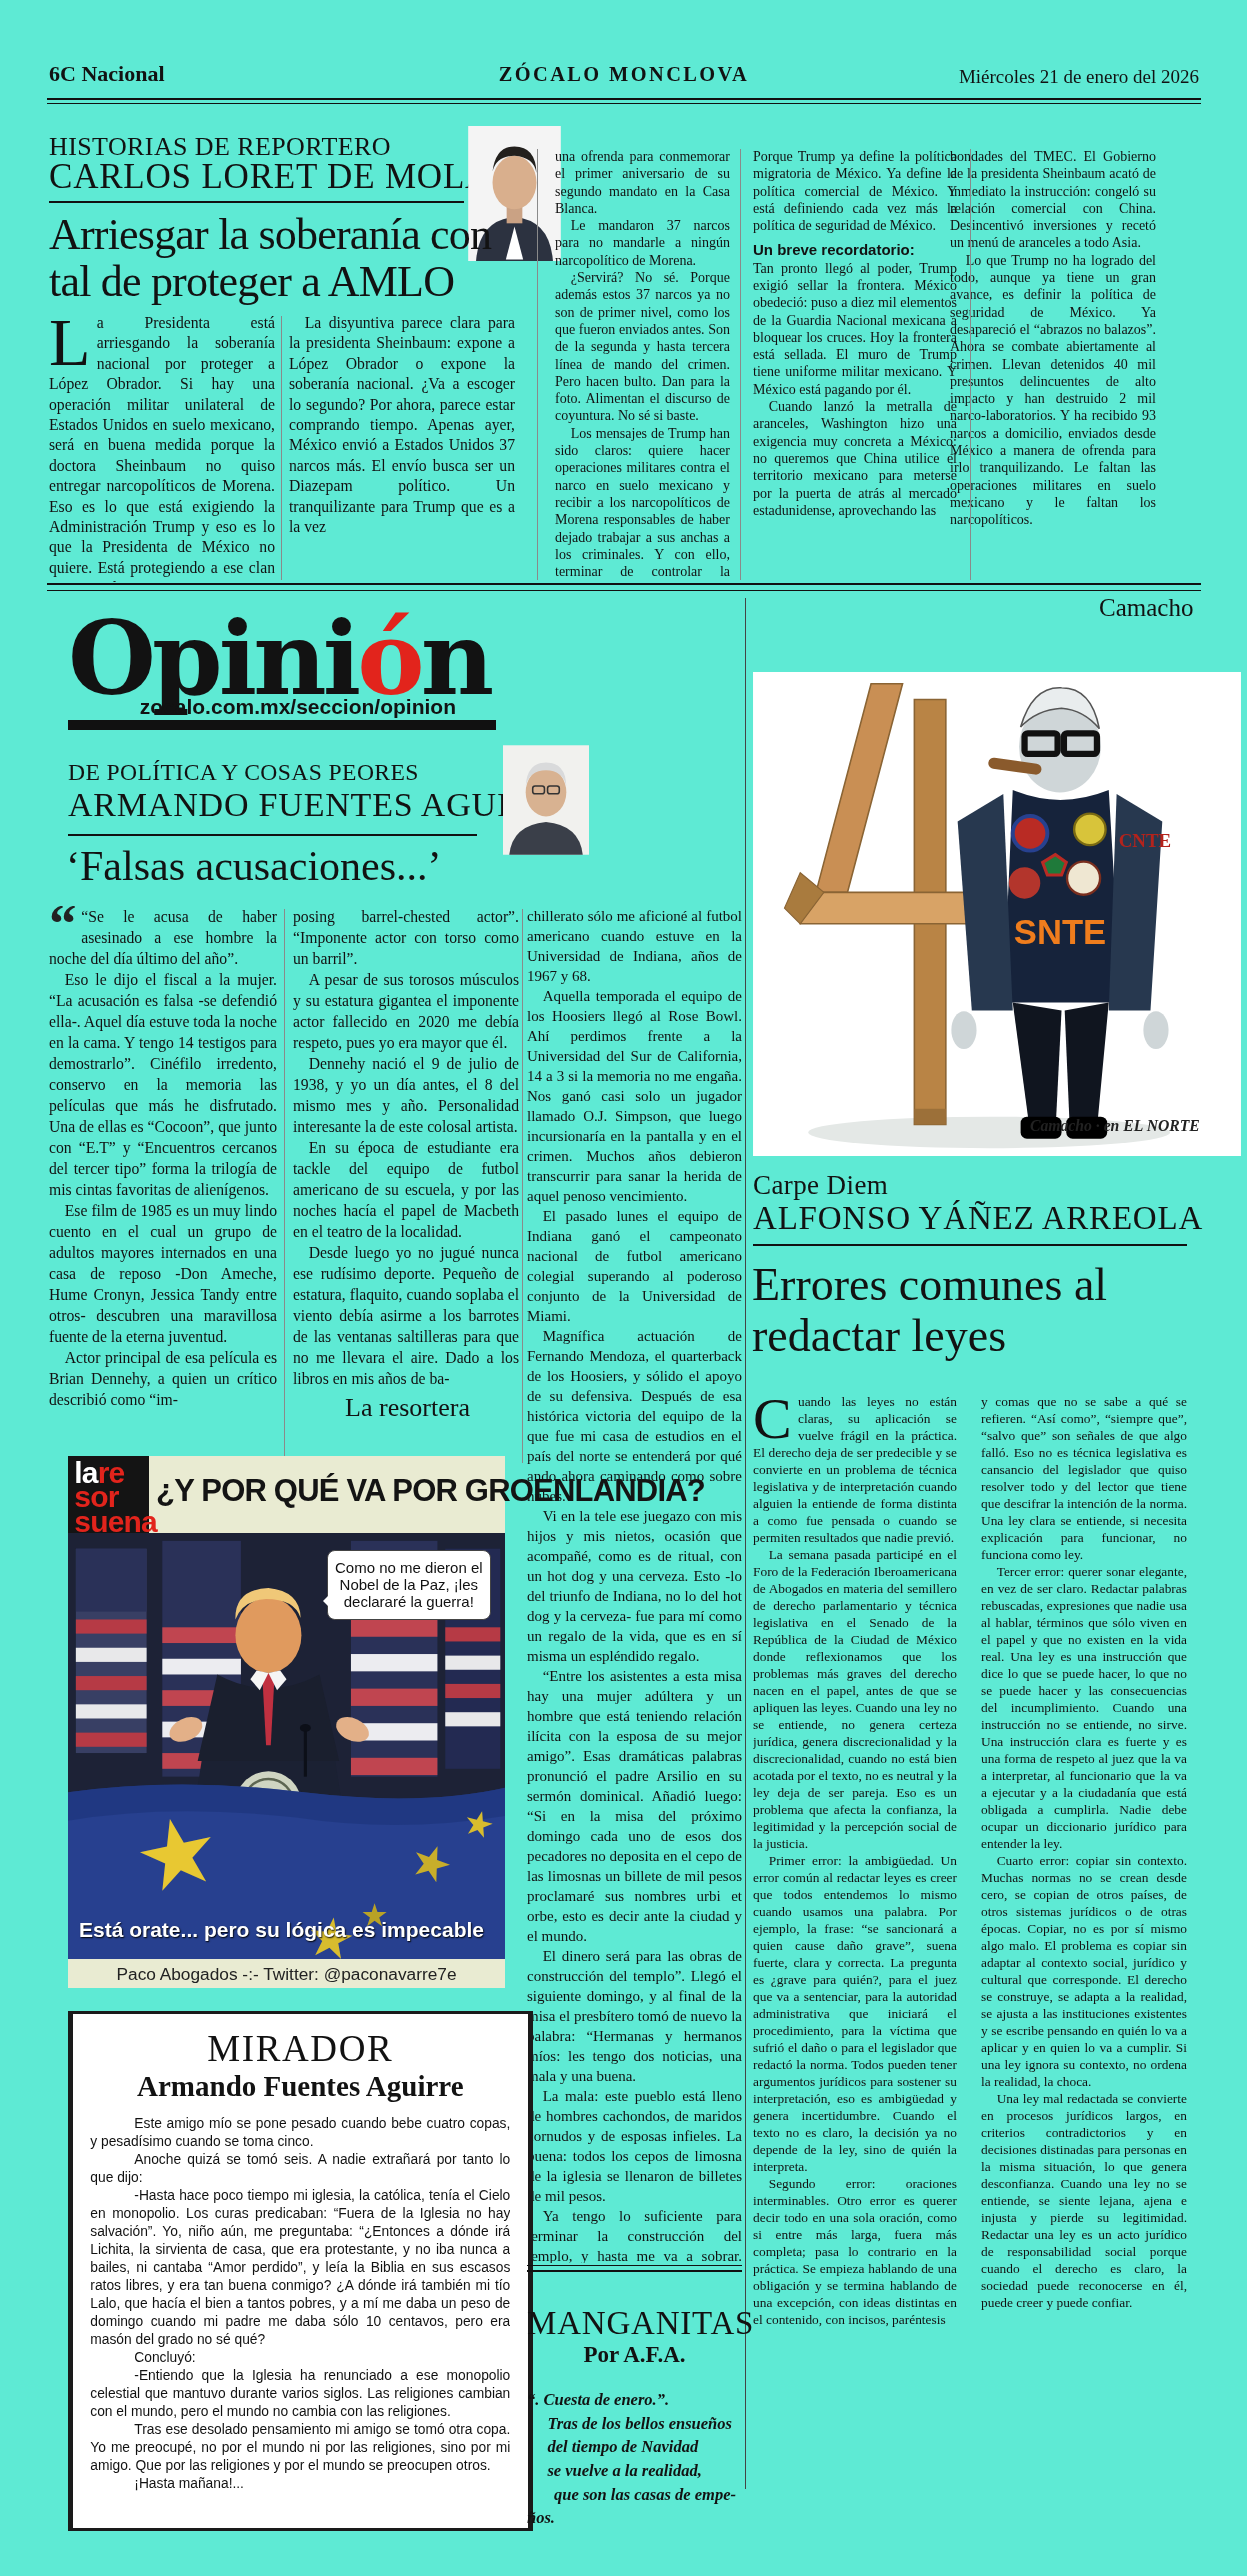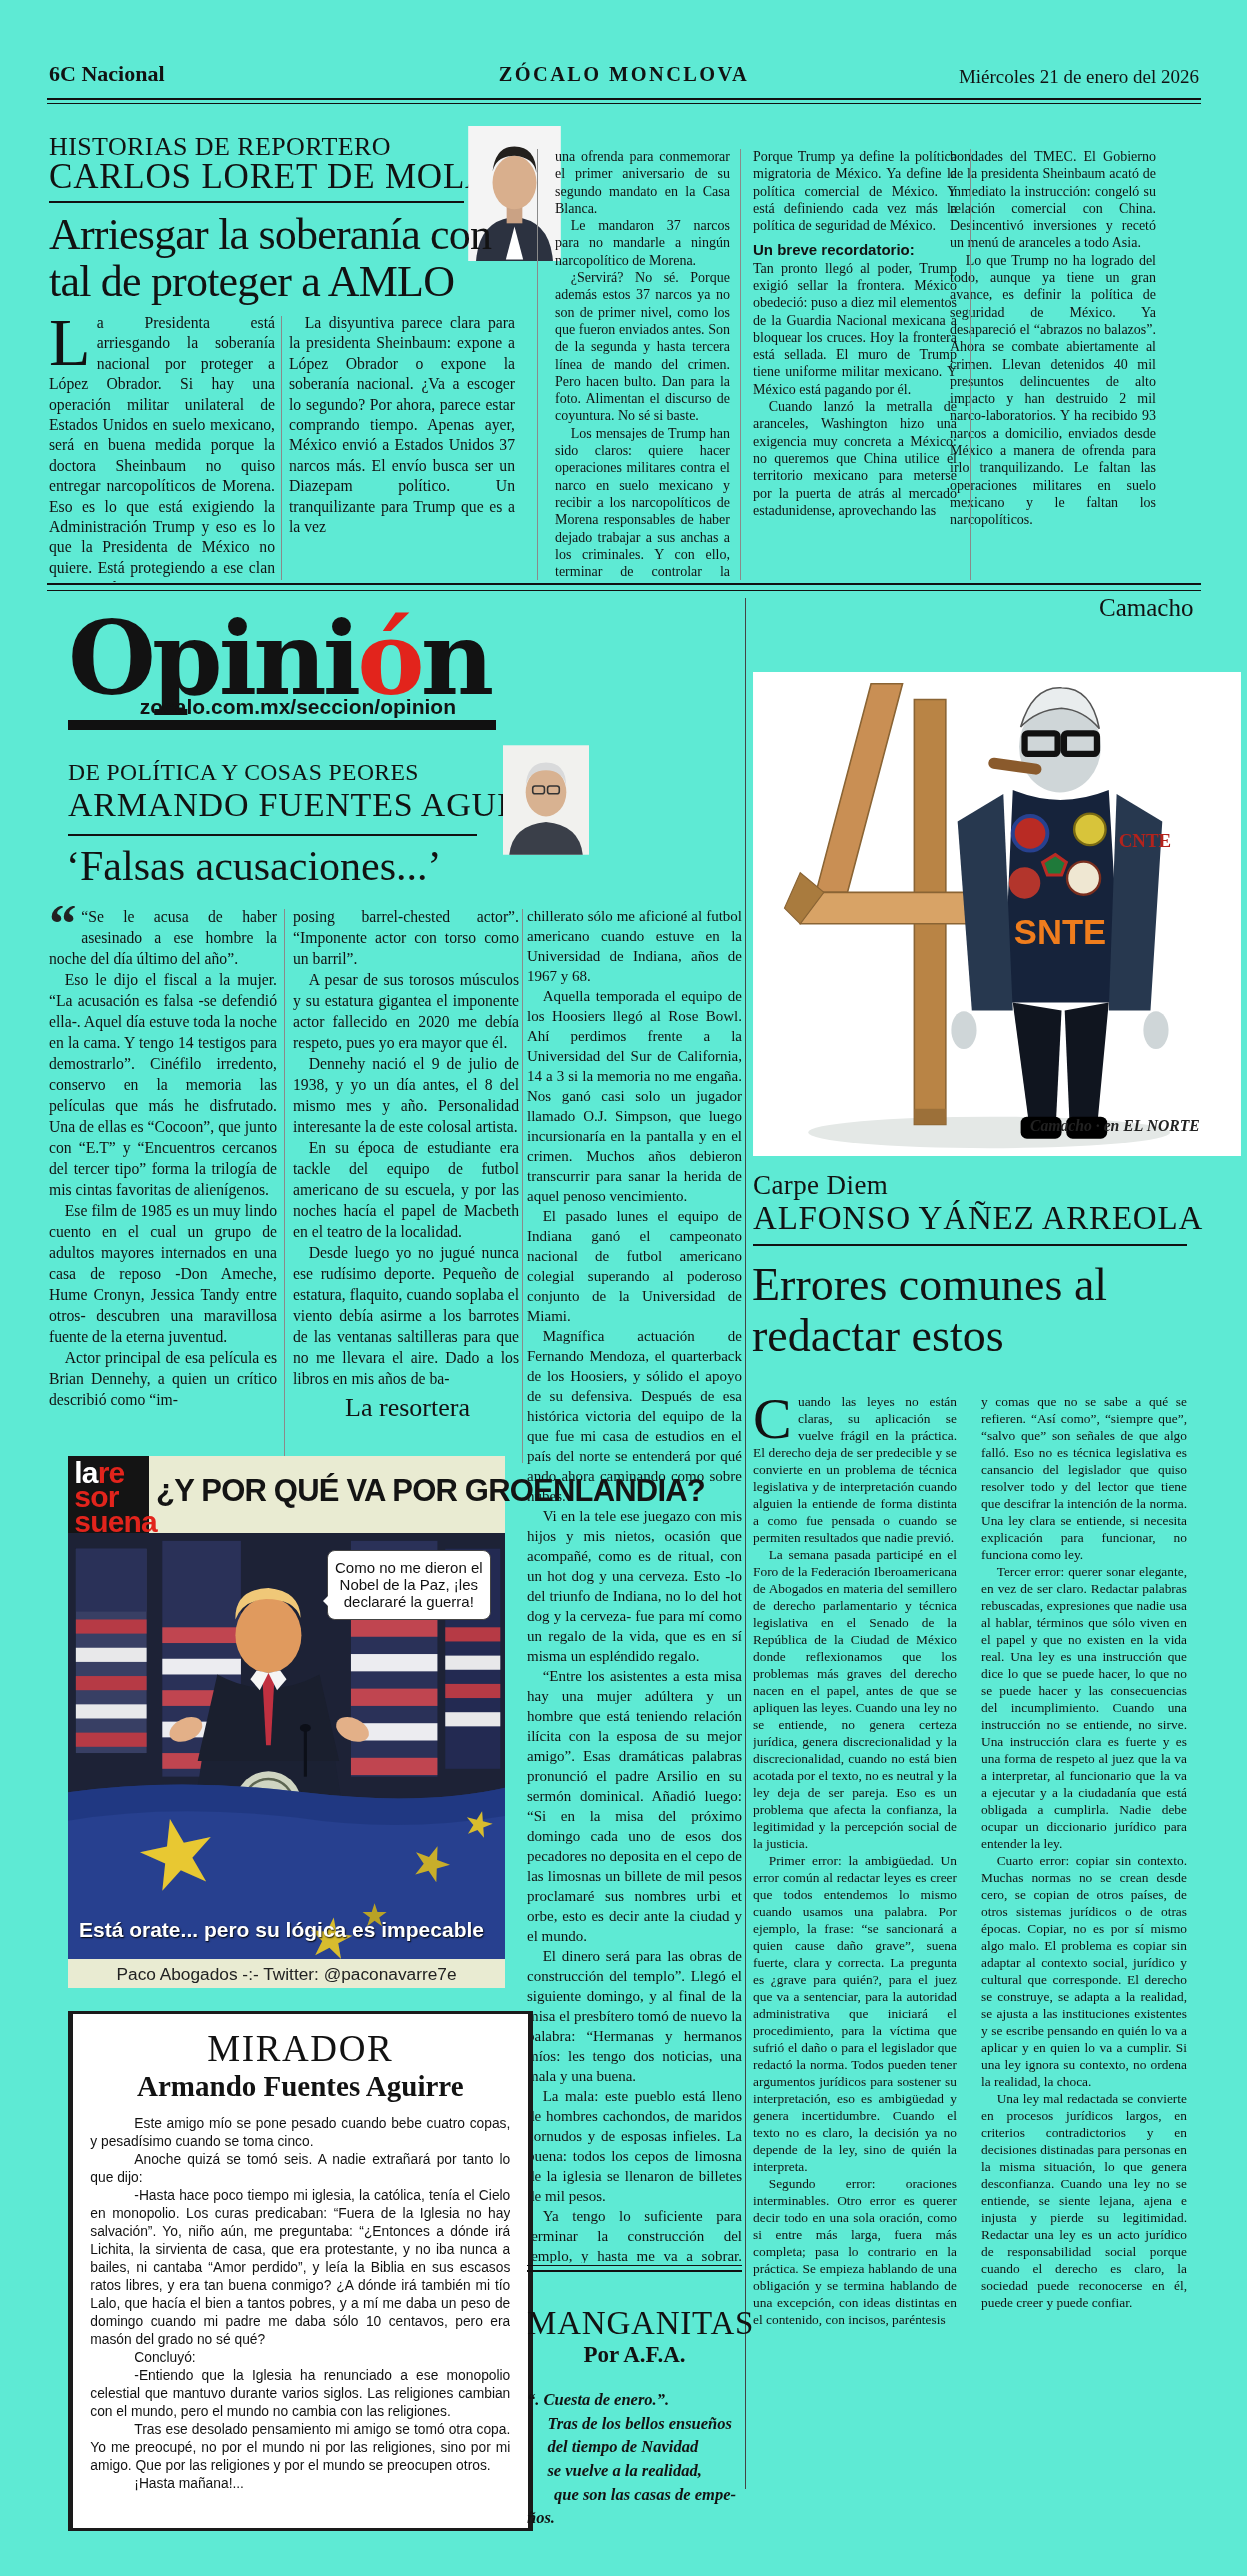--- a/index.html
+++ b/index.html
@@ -289,21 +289,21 @@
       </g>
     </svg>
     <div class="bubble" style="left:259px;top:94px;width:149px;">Como no me dieron el Nobel de la Paz, ¡les declararé la guerra!</div>
     <div class="photo-caption" style="left:11px;top:462px;">Está orate... pero su lógica es impecable</div>
     <div class="credit" style="left:0;top:508px;width:437px;">Paco Abogados -:- Twitter: @paconavarre7e</div>
   </div>
 
   <div class="abs kicker" style="left:753px;top:1170px;font-size:27px;text-align:center;">Carpe Diem</div>
   <div class="abs byline" style="left:753px;top:1200px;font-size:33px;">ALFONSO YÁÑEZ ARREOLA</div>
   <div class="rule" style="left:753px;top:1244px;width:434px;height:1.6px;"></div>
-  <div class="abs headline2" style="left:752px;top:1260px;width:440px;font-size:46px;">Errores comunes al redactar estos</div>
+  <div class="abs headline2" style="left:752px;top:1260px;width:440px;font-size:46px;">Errores comunes al redactar leyes</div>
 
   <div class="col errores" style="left:753px;top:1393px;width:204px;height:1038px;">
     <p class="ni"><span class="dropcap" style="font-size:58px;line-height:46px;">C</span><span>uando las leyes no están claras, su aplicación se vuelve frágil en la práctica. El derecho deja de ser predecible y se convierte en un problema de técnica legislativa y de interpretación cuando alguien la entiende de forma distinta a como fue pensada o cuando se permiten resultados que nadie previó.</span></p>
     <p>La semana pasada participé en el Foro de la Federación Iberoamericana de Abogados en materia del semillero de derecho parlamentario y técnica legislativa en el Senado de la República de la Ciudad de México donde reflexionamos que los problemas más graves del derecho nacen en el papel, antes de que se apliquen las leyes. Cuando una ley no se entiende, no genera certeza jurídica, genera discrecionalidad y la discrecionalidad, cuando no está bien acotada por el texto, no es neutral y la ley deja de ser pareja. Eso es un problema que afecta la confianza, la legitimidad y la percepción social de la justicia.</p>
     <p>Primer error: la ambigüedad. Un error común al redactar leyes es creer que todos entendemos lo mismo cuando usamos una palabra. Por ejemplo, la frase: “se sancionará a quien cause daño grave”, suena fuerte, clara y correcta. La pregunta es ¿grave para quién?, para el juez que va a sentenciar, para la autoridad administrativa que iniciará el procedimiento, para la víctima que sufrió el daño o para el legislador que redactó la norma. Todos pueden tener argumentos jurídicos para sostener su interpretación, eso es ambigüedad y genera incertidumbre. Cuando el texto no es claro, la decisión ya no depende de la ley, sino de quién la interpreta.</p>
     <p>Segundo error: oraciones interminables. Otro error es querer decir todo en una sola oración, como si entre más larga, fuera más completa; pasa lo contrario en la práctica. Se empieza hablando de una obligación y se termina hablando de una excepción, con ideas distintas en el contenido, con incisos, paréntesis</p>
   </div>
   <div class="col errores" style="left:981px;top:1393px;width:206px;height:1038px;">
     <p class="ni">y comas que no se sabe a qué se refieren. “Así como”, “siempre que”, “salvo que” son señales de que algo falló. Eso no es técnica legislativa es cansancio del legislador que quiso resolver todo y del lector que tiene que descifrar la intención de la norma. Una ley clara se entiende, si necesita explicación para funcionar, no funciona como ley.</p>
     <p>Tercer error: querer sonar elegante, en vez de ser claro. Redactar palabras rebuscadas, expresiones que nadie usa al hablar, términos que sólo viven en el papel y que no existen en la vida real. Una ley es una instrucción que dice lo que se puede hacer, lo que no se puede hacer y las consecuencias del incumplimiento. Cuando una instrucción no se entiende, no sirve. Una instrucción clara es fuerte y es una forma de respeto al juez que la va a interpretar, al funcionario que la va a ejecutar y a la ciudadanía que está obligada a cumplirla. Nadie debe ocupar un diccionario jurídico para entender la ley.</p>

